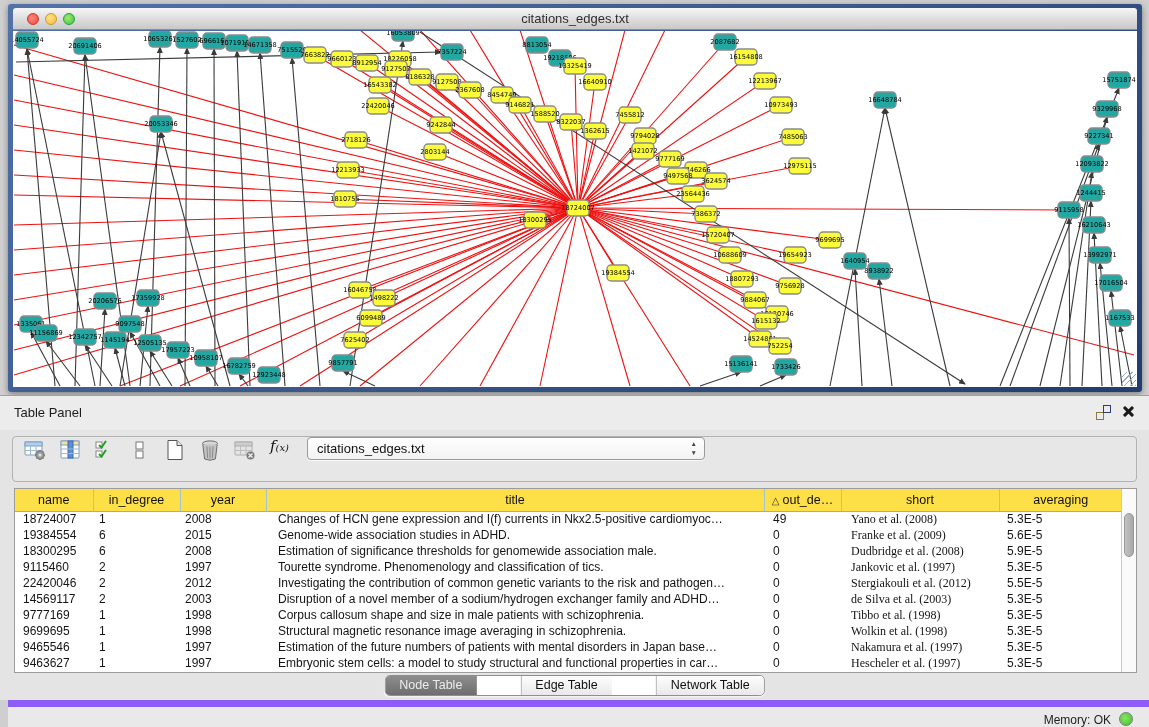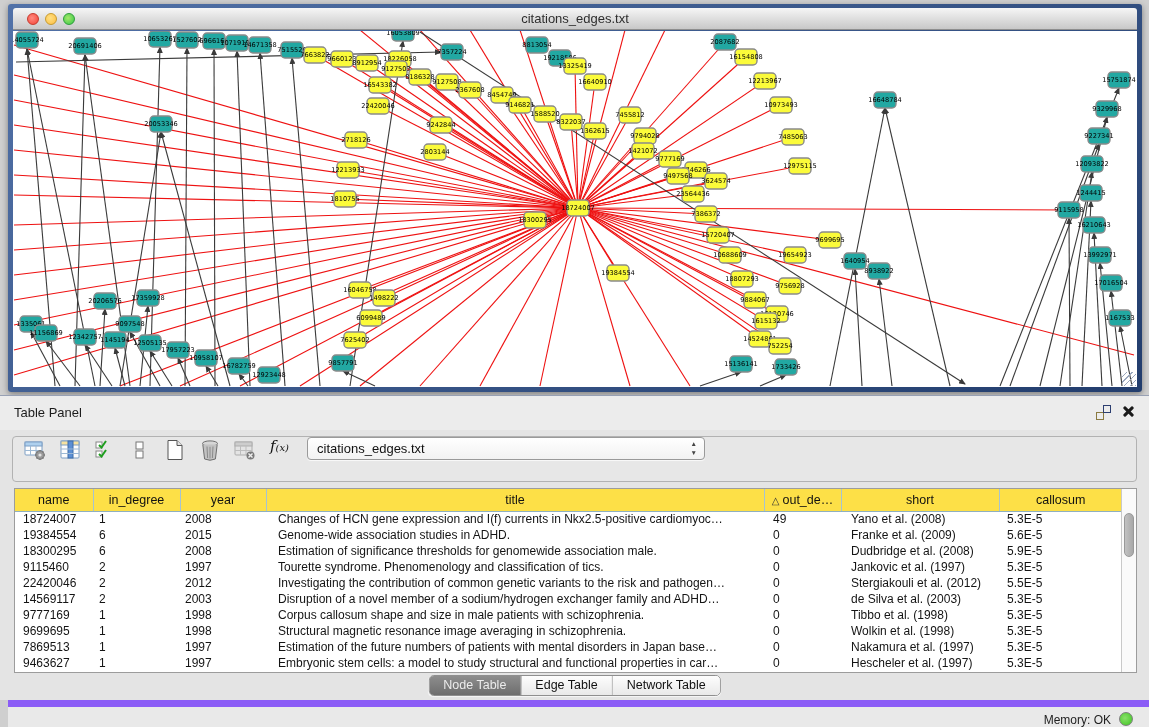--- a/index.html
+++ b/index.html
@@ -52,28 +52,28 @@
   table.data th { height:22px; background:#fde047; font-weight:normal; font-size:12.5px; color:#111;
                   border-bottom:1px solid #8fb0c0; border-left:1px solid #a5c3d1; overflow:hidden; white-space:nowrap; }
   table.data th:first-child { border-left:none; }
   table.data th .tri { font-size:10px; margin-right:3px; color:#333; }
   table.data td { height:16px; font-size:12px; color:#141414; white-space:nowrap; overflow:hidden; }
   table.data td:nth-child(1) { padding-left:8px; }
   table.data td:nth-child(2) { padding-left:6px; }
   table.data td:nth-child(3) { padding-left:5px; }
   table.data td:nth-child(4) { padding-left:12px; }
   table.data td:nth-child(5) { padding-left:9px; }
-  table.data td:nth-child(6) { padding-left:10px; }
+  table.data td:nth-child(6) { padding-left:10px;font-family:Liberation Serif, serif; }
   table.data td:nth-child(7) { padding-left:8px; }
   .vscroll { position:absolute; right:0; top:0; width:15px; height:183px; background:#fafafa; border-left:1px solid #c9c9c9; }
   .vthumb { position:absolute; left:2px; top:24px; width:10px; height:44px; border-radius:6px;
             background:linear-gradient(90deg,#c2c2c2,#a8a8a8); border:1px solid #999; cursor:pointer; }
 
   .tabs { position:absolute; left:50%; transform:translateX(-50%); top:279px; height:21px; display:flex;
-          border:1px solid #8f8f8f; border-radius:5px; overflow:hidden; background:#fff; box-shadow:0 1px 1px rgba(255,255,255,.7); }
+          border:1px solid #8f8f8f; border-radius:5px; overflow:hidden; background:#fff; box-shadow:0 1px 1px rgba(255,255,255,.7);gap:44px; }
   .tab { height:100%; padding:0 14px; font-size:12.5px; line-height:19px; color:#111;
          background:linear-gradient(#fdfdfd,#e9e9e9); border-left:1px solid #b5b5b5; cursor:pointer; white-space:nowrap; }
   .tab:first-child { border-left:none; }
   .tab.active { background:linear-gradient(#8d8d8d,#6e6e6e); color:#ececec; }
 
   
   .statusbar { position:absolute; left:8px; top:700px; width:1149px; height:27px; background:#e9e9e9; border-top:7px solid #8b5cf6; }
   .mem { position:absolute; right:46px; top:6px; font-size:12px; color:#222; }
   .mem-dot { position:absolute; right:24px; top:5px; width:14px; height:14px; border-radius:50%;
              border:1px solid #7d7d7d; background:radial-gradient(circle at 5px 5px,#8ae06a,#3dc521); cursor:pointer; }
@@ -702,21 +702,21 @@
           <col style="width:123px">
       </colgroup>
       <thead id="thead">
           <tr>
             <th>name</th>
             <th>in_degree</th>
             <th>year</th>
             <th>title</th>
             <th><span class="tri">△</span>out_de…</th>
             <th>short</th>
-            <th>callosum</th>
+            <th>averaging</th>
           </tr>
         </thead>
       <tbody id="tbody">
           <tr>
             <td>18724007</td>
             <td>1</td>
             <td>2008</td>
             <td>Changes of HCN gene expression and I(f) currents in Nkx2.5-positive cardiomyoc…</td>
             <td>49</td>
             <td>Yano et al. (2008)</td>
@@ -779,21 +779,21 @@
           <tr>
             <td>9699695</td>
             <td>1</td>
             <td>1998</td>
             <td>Structural magnetic resonance image averaging in schizophrenia.</td>
             <td>0</td>
             <td>Wolkin et al. (1998)</td>
             <td>5.3E-5</td>
           </tr>
           <tr>
-            <td>7869513</td>
+            <td>9465546</td>
             <td>1</td>
             <td>1997</td>
             <td>Estimation of the future numbers of patients with mental disorders in Japan base…</td>
             <td>0</td>
             <td>Nakamura et al. (1997)</td>
             <td>5.3E-5</td>
           </tr>
           <tr>
             <td>9463627</td>
             <td>1</td>

